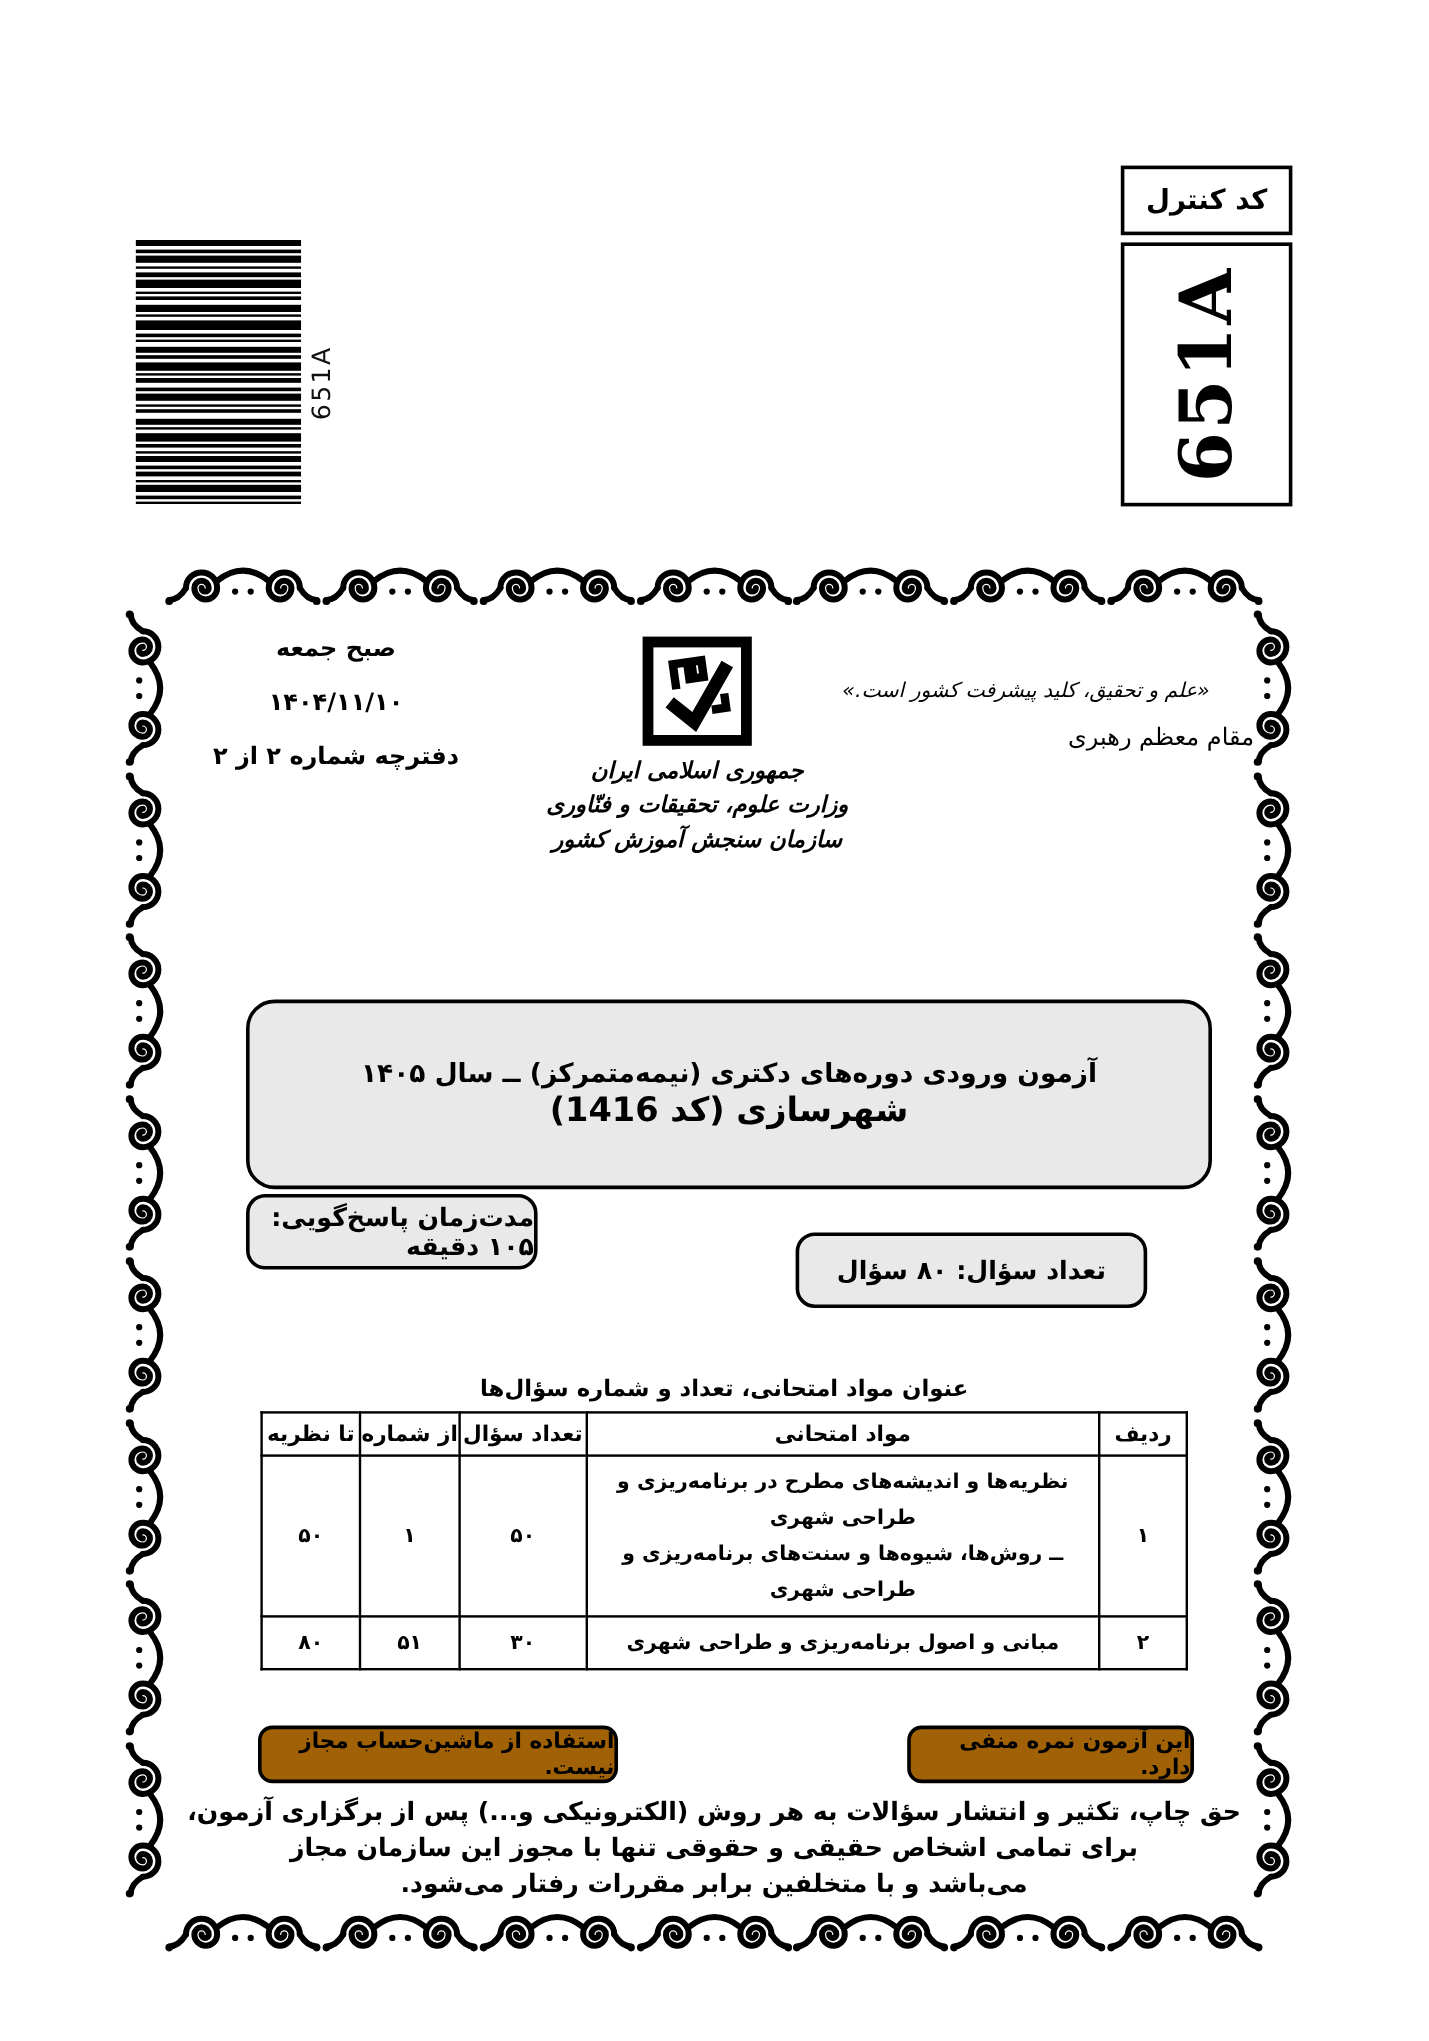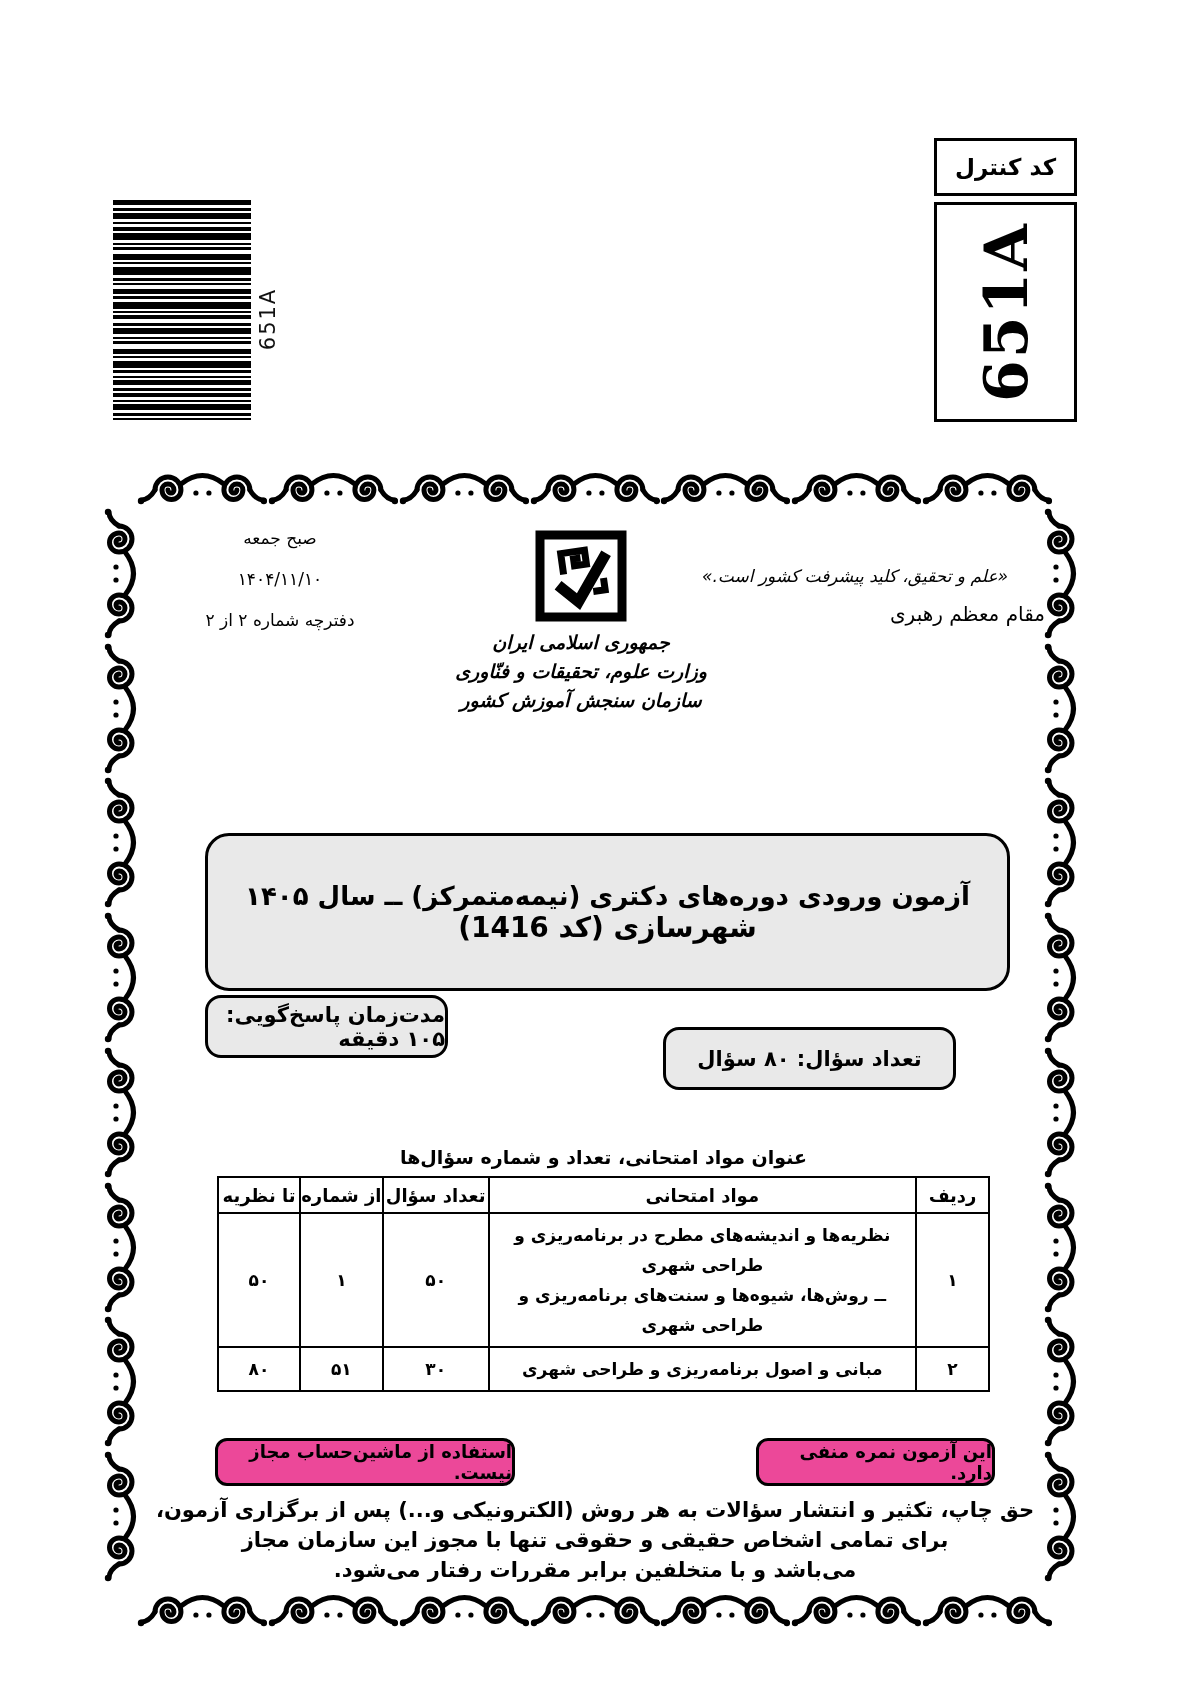--- a/index.html
+++ b/index.html
@@ -24,54 +24,54 @@
     font-weight:bold; font-size:60px; white-space:nowrap; letter-spacing:2px; }
   
   .frame { position:absolute; left:103px; top:462px; width:984px; height:1166px; }
   .orn-strip { position:absolute; display:flex; justify-content:space-between; }
   .orn-top    { left:34px; right:34px; top:0;    height:44px; }
   .orn-bottom { left:34px; right:34px; bottom:0; height:44px; }
   .orn-left   { left:0;  top:46px; bottom:46px; width:44px; flex-direction:column; }
   .orn-right  { right:0; top:46px; bottom:46px; width:44px; flex-direction:column; }
   
   .schedule { position:absolute; left:168px; top:528px; width:224px; text-align:center;
-    font-weight:normal; font-size:17px; direction:rtl; }
+    font-weight:bold; font-size:20px; direction:rtl; }
   .schedule div { margin-bottom:21px; }
   .org-block { position:absolute; left:450px; top:530px; width:262px; text-align:center; direction:rtl; }
   .org-block svg { display:block; margin:0 auto 6px auto; }
   .org-line { font-family:"DejaVu Serif","Liberation Serif",serif; font-style:italic;
     font-weight:bold; font-size:19px; line-height:29px; }
   .quote-block { position:absolute; left:695px; top:566px; width:320px; direction:rtl; font-size:17px; }
   .quote-line { text-align:center;font-style:italic; }
   .quote-attr { text-align:right; margin-top:16px; transform:translateX(30px); font-size:20px; }
   
   .title-box { position:absolute; left:205px; top:833px; width:805px; height:158px;
     background:#e9e9e9; border:3px solid #000; border-radius:24px;
     display:flex; flex-direction:column; align-items:center; justify-content:center;
     direction:rtl; font-weight:bold; }
-  .title-line1 { font-size:26px; }
+  .title-line1 { font-size:22px; }
   .title-line2 { font-size:28px; }
   .info-box { position:absolute; top:995px; height:63px; background:#e9e9e9;
     border:3px solid #000; border-radius:16px; display:flex; align-items:center;
     justify-content:center; direction:rtl; font-weight:bold; font-size:21px; }
   .info-duration { left:205px; width:243px; }
   .info-count { left:663px; width:293px;margin-top:32px; }
   
   .table-title { position:absolute; left:217px; top:1146px; width:773px; text-align:center;
     font-weight:bold; font-size:19px; direction:rtl; }
   table.exam { position:absolute; left:217px; top:1176px; width:773px; direction:rtl;
     border-collapse:collapse; font-weight:bold; }
   table.exam th, table.exam td { border:2.5px solid #000; font-size:17px; }
   table.exam th { height:36px; font-size:18px; }
   td.num { text-align:center; width:82px; font-size:18px; }
   td.cnt { text-align:center; width:106px; font-size:18px; }
   td.rowno { text-align:center; width:73px; font-size:18px; }
   td.subject { width:429px; text-align:center; padding:6px 12px; line-height:30px; }
   
-  .notice { position:absolute; top:1438px; height:48px; background:#ec4899;
+  .notice { position:absolute; top:1438px; height:48px; background:#a16207;
     border:3px solid #000; border-radius:12px; display:flex; align-items:center;
     justify-content:center; direction:rtl; font-weight:bold; font-size:18px; }
   .notice-neg { left:756px; width:239px; }
   .notice-calc { left:215px; width:300px; }
   .footer { position:absolute; left:145px; top:1495px; width:900px; text-align:center;
     direction:rtl; font-weight:bold; font-size:21px; line-height:30px; }
 </style>
 </head>
 <body>
 

